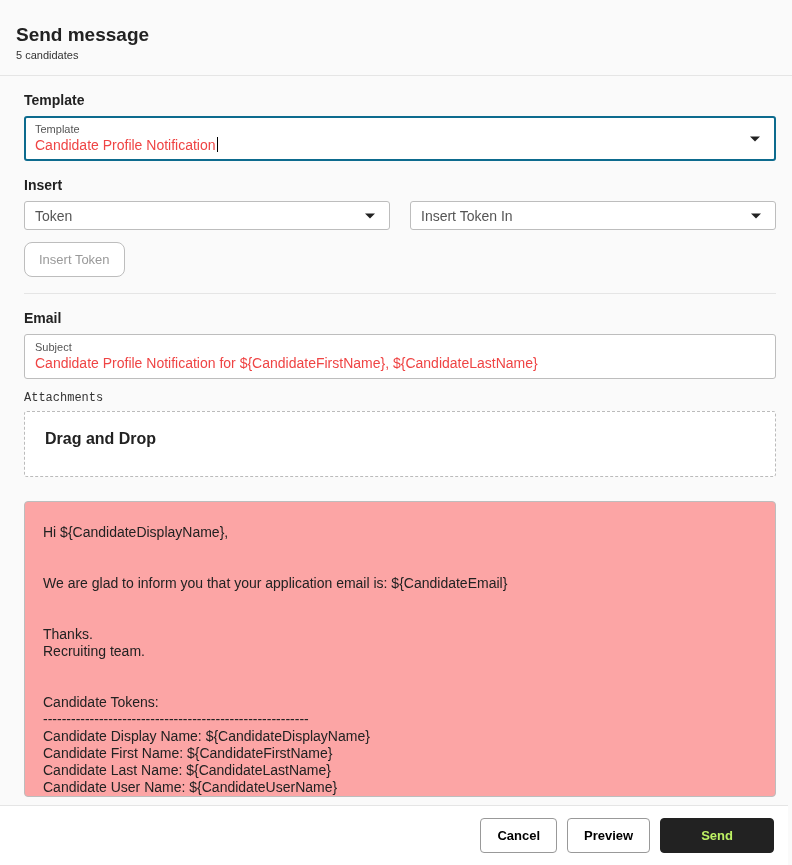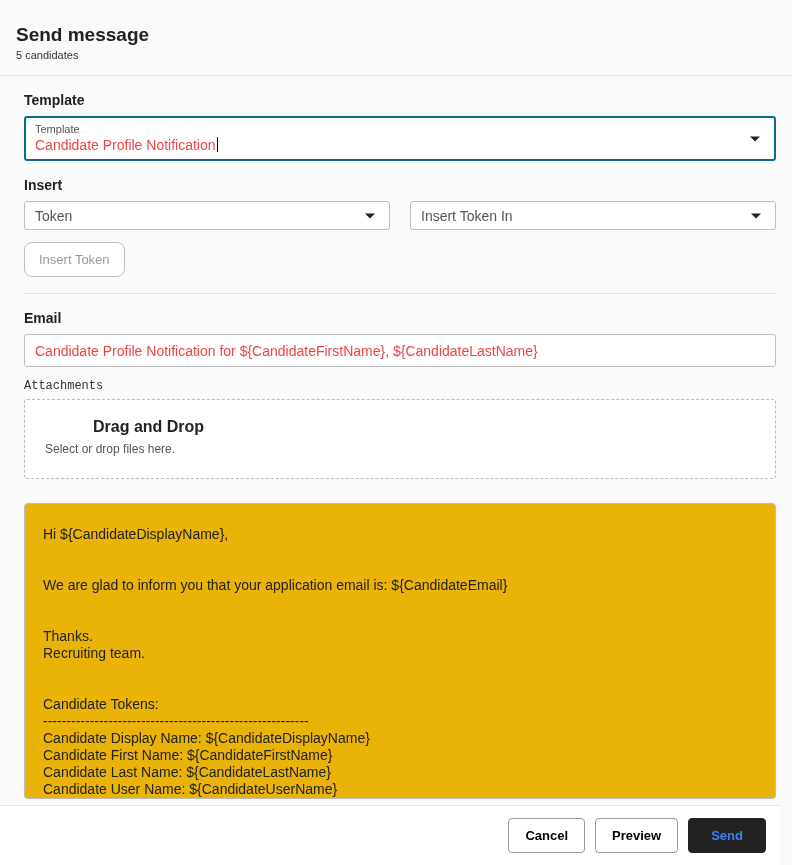--- a/index.html
+++ b/index.html
@@ -103,63 +103,62 @@
   .attachments-box {
     border: 1px dashed #bbb;
     border-radius: 3px;
     padding: 18px 20px 22px 20px;
     background: #fff;
   }
   .attachments-box h3 {
     font-size: 16px;
     font-weight: bold;
     margin-bottom: 6px;
-    margin-left: 48px;
   }
   .attachments-box p {
     font-size: 12px;
     color: #555;
   }
   .body-box {
     border: 1px solid #bdbdbd;
     border-radius: 4px;
-    background: #eab308;
+    background: #fca5a5;
     padding: 22px 18px 0 18px;
     height: 296px;
     overflow: hidden;
     font-size: 14px;
     line-height: 17px;
     white-space: pre-wrap;
   }
   .footer {
     position: absolute;
     bottom: 0;
     left: 0;
-    right: 12px;
+    right: 4px;
     border-top: 1px solid #e5e5e5;
     background: #fff;
     padding: 12px 14px;
     display: flex;
     justify-content: flex-end;
     gap: 10px;
   }
   .btn {
     border: 1px solid #999;
     border-radius: 4px;
     background: #fff;
     font-size: 13px;
     font-weight: bold;
     padding: 9px 16px;
     cursor: pointer;
   }
   .btn-primary {
     background: #222;
-    color: #3b82f6;
+    color: #bef264;
     border-color: #222;
-    padding: 9px 22px;
+    padding: 9px 40px;
   }
   .mb12 { margin-bottom: 12px; }
   .mb16 { margin-bottom: 16px; }
   .mb24 { margin-bottom: 24px; }
   .small-label {
     font-size: 12px;
     color: #333;
     margin-bottom: 6px;
     font-family: Liberation Mono, monospace;
   }
@@ -193,27 +192,27 @@
       <div class="field-value">Insert Token In</div>
       <div class="chev"></div>
     </div>
   </div>
   <button class="btn-secondary mb16">Insert Token</button>
 
   <hr class="hr mb16">
 
   <div class="section-label">Email</div>
   <div class="field mb12">
+    <div class="field-inner-label">Subject</div>
     <div class="field-value">Candidate Profile Notification for ${CandidateFirstName}, ${CandidateLastName}</div>
   </div>
 
   <div class="small-label">Attachments</div>
   <div class="attachments-box mb24">
     <h3>Drag and Drop</h3>
-    <p>Select or drop files here.</p>
   </div>
 
   <div class="body-box">Hi ${CandidateDisplayName},
 
 
 We are glad to inform you that your application email is: ${CandidateEmail}
 
 
 Thanks.
 Recruiting team.

